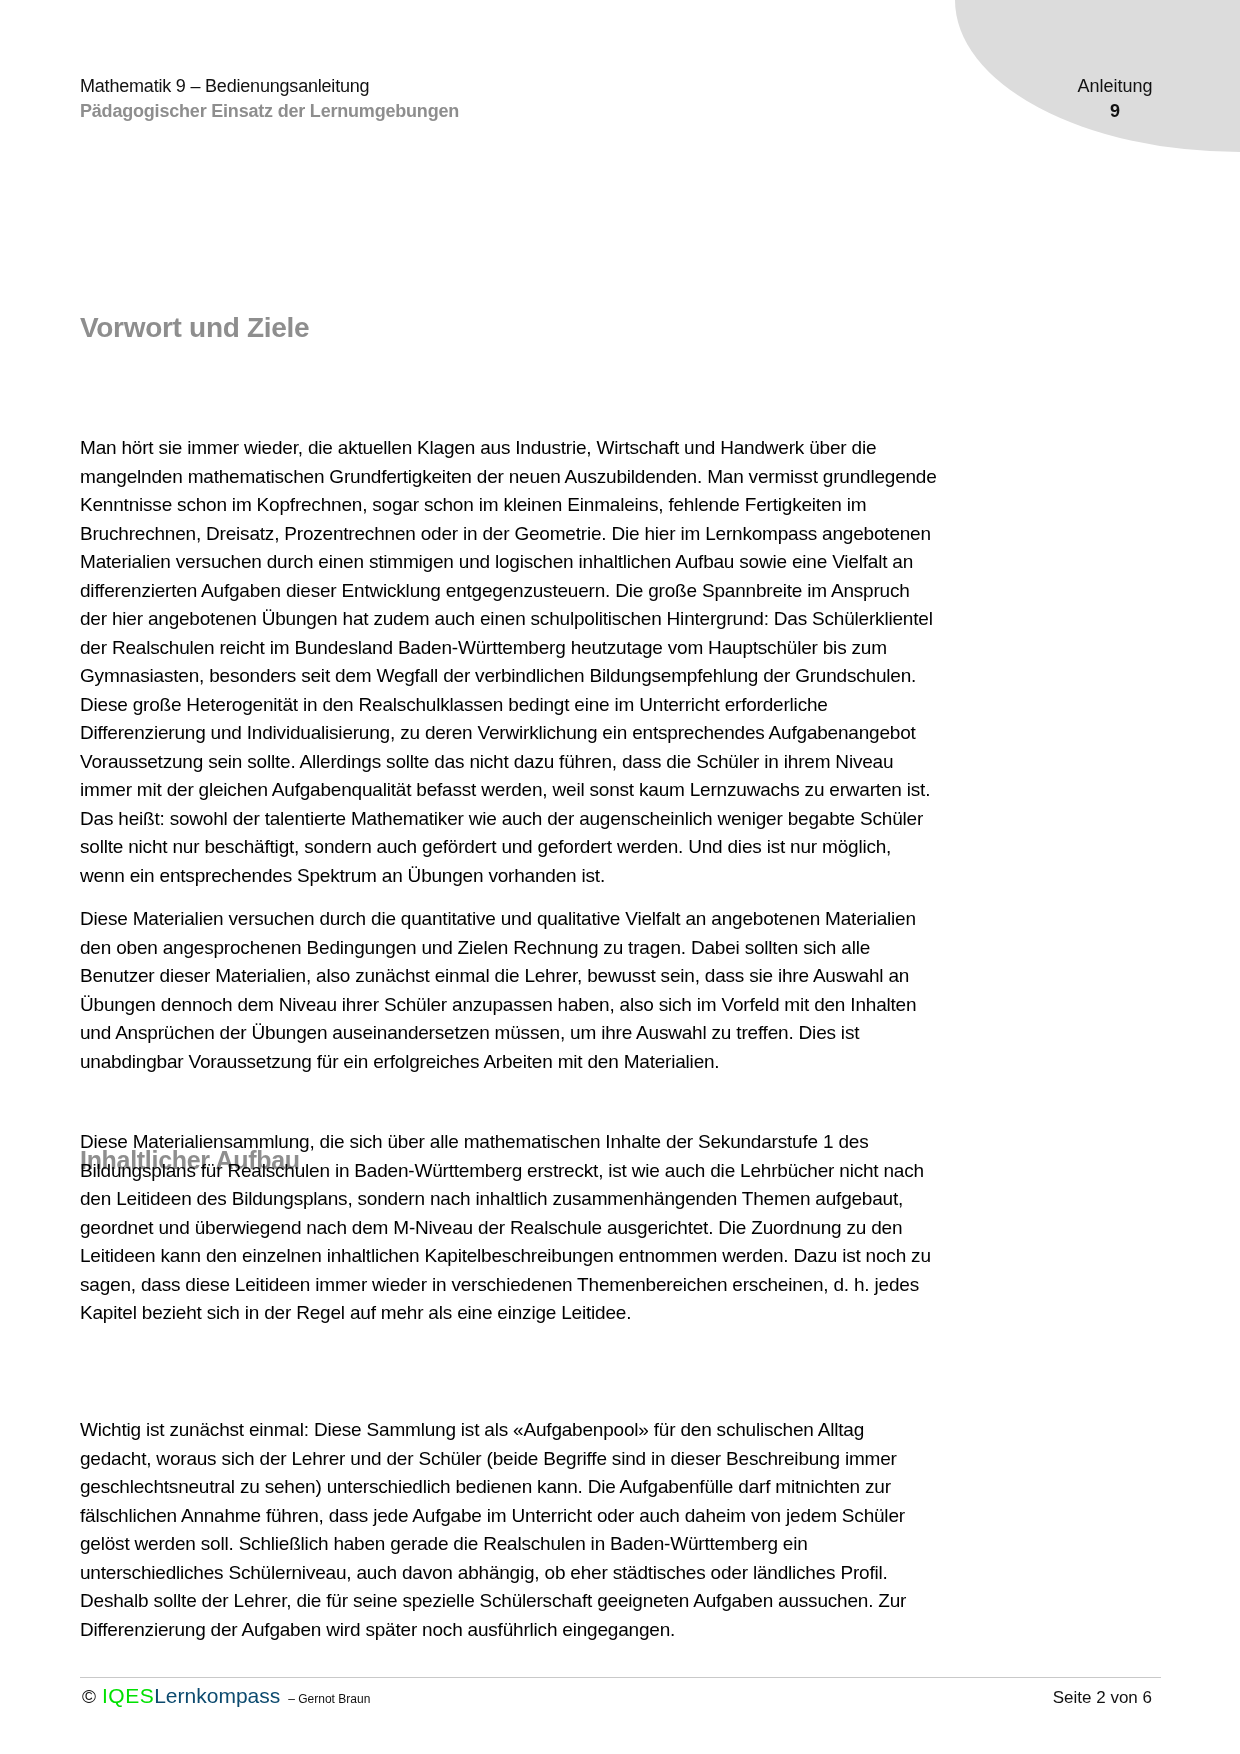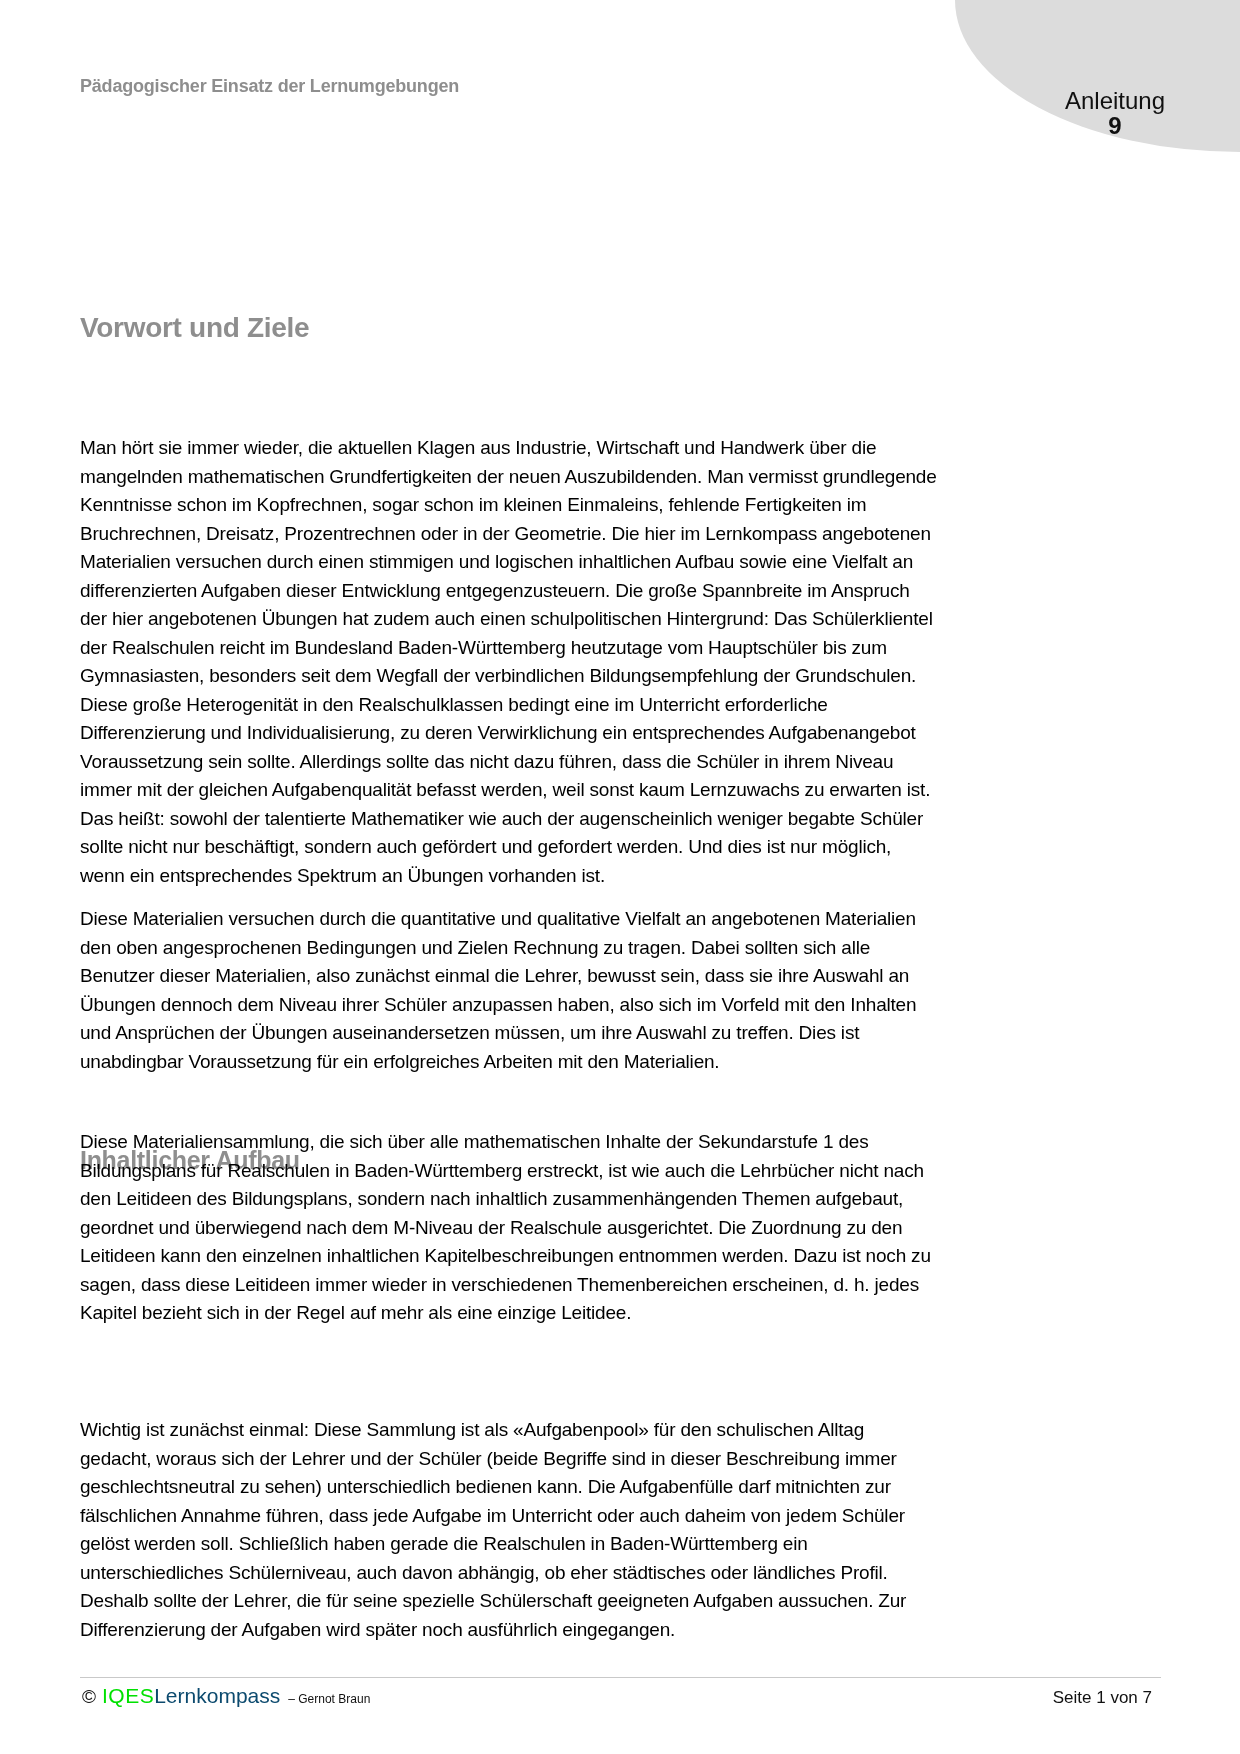--- a/index.html
+++ b/index.html
@@ -18,25 +18,25 @@
   .corner-shape {
     position: absolute;
     top: 0; right: 0;
     width: 285px;
     height: 152px;
     background: var(--corner-bg, #dcdcdc);
     border-bottom-left-radius: 100% 100%;
   }
   .corner-text {
     position: absolute;
-    top: 88px;
+    top: 74px;
     left: 1040px;
     width: 150px;
     text-align: center;
-    font-size: 24px;
+    font-size: 18px;
     line-height: 25px;
     color: #111;
   }
   .corner-text .num { font-weight: bold; }
 
   
   .runhead {
     position: absolute;
     top: 74px; left: 80px;
     font-size: 18px;
@@ -129,20 +129,21 @@
 
 <div class="page">
 
   <div class="corner-shape"></div>
   <div class="corner-text">
     <div>Anleitung</div>
     <div class="num">9</div>
   </div>
 
   <div class="runhead">
+    <div class="line1">Mathematik 9 – Bedienungsanleitung</div>
     <div class="line2">Pädagogischer Einsatz der Lernumgebungen</div>
   </div>
 
   <h2 class="doc-subtitle">Vorwort und Ziele</h2>
 
   <p class="para p1">Man hört sie immer wieder, die aktuellen Klagen aus Industrie, Wirtschaft und Handwerk über die
 mangelnden mathematischen Grundfertigkeiten der neuen Auszubildenden. Man vermisst grundlegende
 Kenntnisse schon im Kopfrechnen, sogar schon im kleinen Einmaleins, fehlende Fertigkeiten im
 Bruchrechnen, Dreisatz, Prozentrechnen oder in der Geometrie. Die hier im Lernkompass angebotenen
 Materialien versuchen durch einen stimmigen und logischen inhaltlichen Aufbau sowie eine Vielfalt an
@@ -179,15 +180,15 @@
 fälschlichen Annahme führen, dass jede Aufgabe im Unterricht oder auch daheim von jedem Schüler
 gelöst werden soll. Schließlich haben gerade die Realschulen in Baden-Württemberg ein
 unterschiedliches Schülerniveau, auch davon abhängig, ob eher städtisches oder ländliches Profil.
 Deshalb sollte der Lehrer, die für seine spezielle Schülerschaft geeigneten Aufgaben aussuchen. Zur
 Differenzierung der Aufgaben wird später noch ausführlich eingegangen.</p>
 
   <div class="footer-rule"></div>
   <div class="footer-left">
     <span class="copy">©</span><span class="iqes">IQES</span><span class="kompass">Lernkompass</span><span class="author">– Gernot Braun</span>
   </div>
-  <div class="footer-right">Seite 1 von 7</div>
+  <div class="footer-right">Seite 2 von 6</div>
 
 </div>
 
 </body></html>

